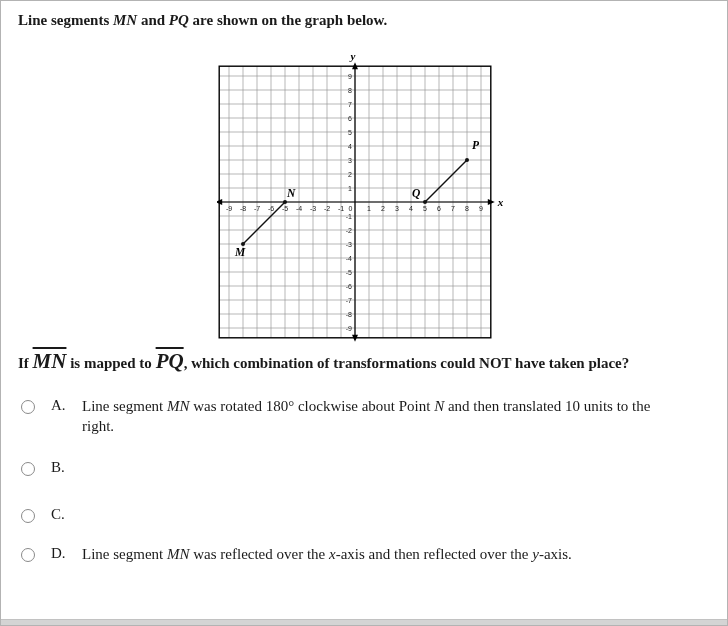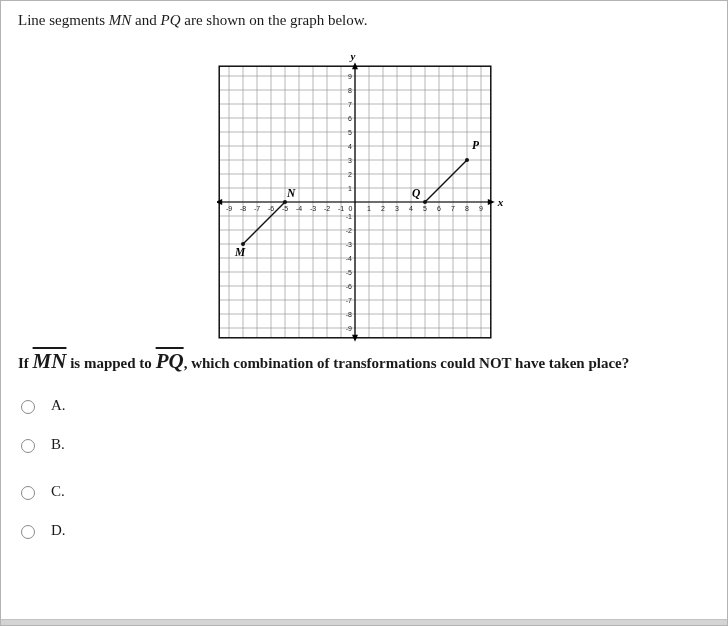--- a/index.html
+++ b/index.html
@@ -7,21 +7,21 @@
     position:relative;
     width:726px;height:624px;
     background:#ffffff;
     border:1px solid #b3b3b3;
     font-family:"Liberation Serif", serif;
     color:#1a1a1a;
     overflow:hidden;
   }
   .prompt{
     position:absolute;top:11px;left:17px;
-    font-size:15px;font-weight:normal;
+    font-size:15px;font-weight:bold;
   }
   .prompt i, .question i{font-style:italic;}
   .graph{
     position:absolute;top:49px;left:216px;
   }
   .tick{font:7px "Liberation Sans", sans-serif;fill:#222;}
   .axis-name{font:italic bold 11px "Liberation Serif", serif;fill:#000;}
   .point-label{font:italic bold 11.5px "Liberation Serif", serif;fill:#000;}
   .question{
     position:absolute;top:350px;left:17px;right:14px;
@@ -165,29 +165,31 @@
         <text x="255" y="99" class="point-label">P</text>
       </svg>
   </div>
 
   <div class="question">If <span class="seg">MN</span> is mapped to <span class="seg">PQ</span>, which combination of transformations could NOT have taken place?</div>
 
   <div class="options">
     <div class="option">
       <span class="radio"></span>
       <span class="letter">A.</span>
+      <span class="text">Line segment <i>MN</i> was rotated 180° clockwise about Point <i>N</i> and then translated 10 units to the right.</span>
     </div>
     <div class="option">
       <span class="radio"></span>
       <span class="letter">B.</span>
     </div>
     <div class="option">
       <span class="radio"></span>
       <span class="letter">C.</span>
     </div>
     <div class="option">
       <span class="radio"></span>
       <span class="letter">D.</span>
+      <span class="text">Line segment <i>MN</i> was reflected over the <i>x</i>-axis and then reflected over the <i>y</i>-axis.</span>
     </div>
   </div>
 
   <div class="bottom-bar"></div>
 </div>
 
 </body></html>

